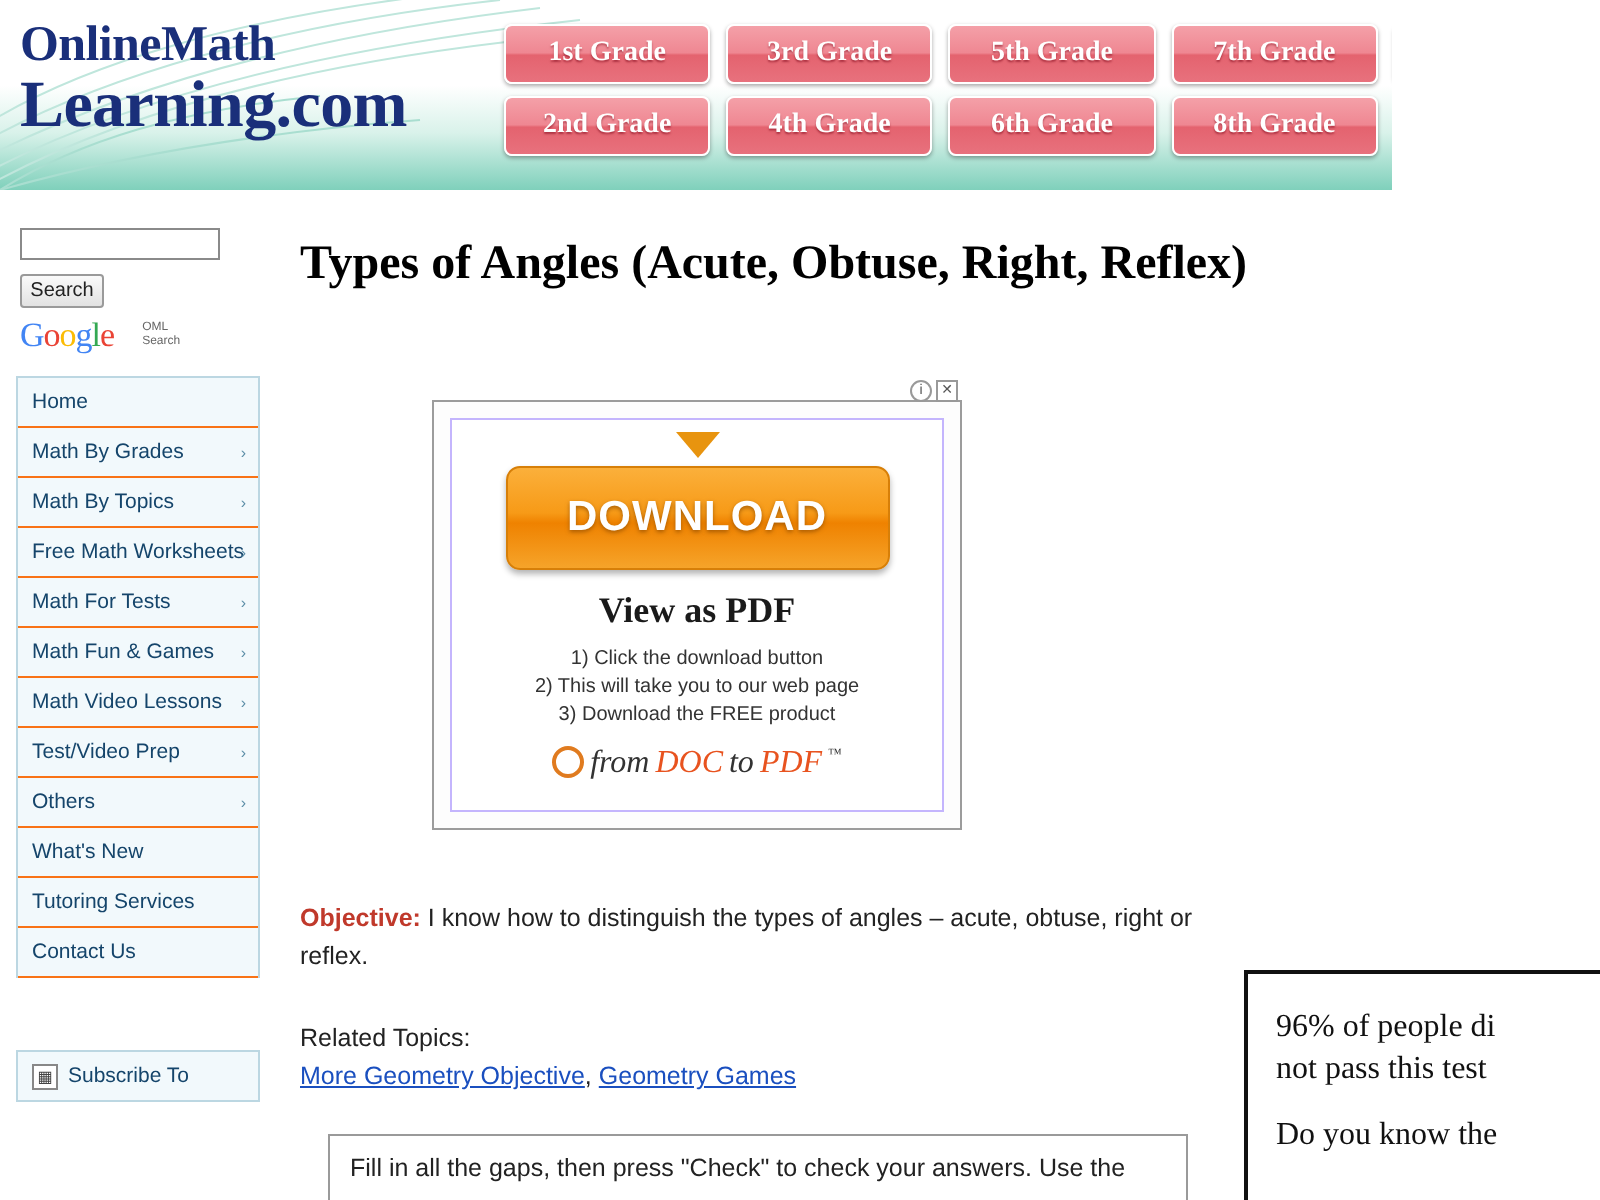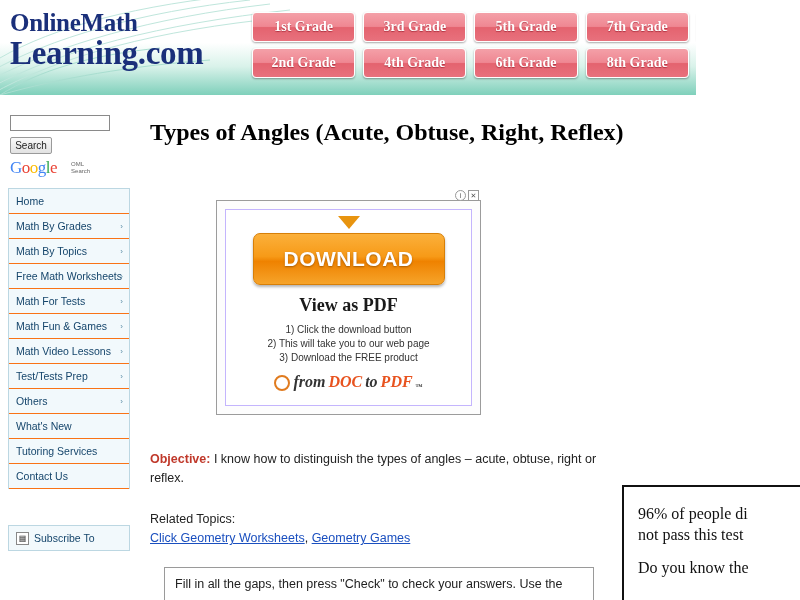--- a/index.html
+++ b/index.html
@@ -297,24 +297,24 @@
     margin-top: 7px;
     font-size: 10px;
     color: #333;
     line-height: 14px;
     text-align: center;
   }
   .ad-brand {
     margin-top: 8px;
     font-family: "Liberation Serif", serif;
     font-size: 16px;
-    font-weight: bold;
+    font-weight: normal;
     font-style: italic;
     color: #333;
-    display:flex; align-items:flex-end; justify-content:center; gap:3px;
+    display:flex; align-items:flex-start; justify-content:center; gap:3px;
   }
   .ad-brand .circ {
     width: 12px; height: 12px; border-radius: 50%;
     border: 2px solid #e07b1f;
     display:inline-block;
   }
   .ad-brand .doc { color: #e8531f; }
   .ad-brand .pdf { color: #e8531f; }
   .ad-brand .tm { font-size: 7px; vertical-align: super; font-style: normal; }
 
@@ -475,21 +475,21 @@
         </div>
         <div class="navitem">
           <span>Math Fun &amp; Games</span>
           <span class="arrow">›</span>
         </div>
         <div class="navitem">
           <span>Math Video Lessons</span>
           <span class="arrow">›</span>
         </div>
         <div class="navitem">
-          <span>Test/Tests Prep</span>
+          <span>Test/Video Prep</span>
           <span class="arrow">›</span>
         </div>
         <div class="navitem">
           <span>Others</span>
           <span class="arrow">›</span>
         </div>
         <div class="navitem">
           <span>What's New</span>
           <span class="arrow"></span>
         </div>
@@ -538,21 +538,21 @@
       </div>
     </div>
 
     <div class="objective">
       <span class="lbl">Objective:</span><span> I know how to distinguish the types of angles – acute, obtuse, right or reflex.</span>
     </div>
 
     <div class="related">
       <div>Related Topics:</div>
       <div>
-        <a>Click Geometry Worksheets</a><span>,</span>
+        <a>More Geometry Objective</a><span>,</span>
         <a>Geometry Games </a>
       </div>
     </div>
 
     <div class="gapbox">
       <div class="txt">Fill in all the gaps, then press "Check" to check your answers. Use the</div>
     </div>
 
     <div class="promo">
       <div class="p1">

